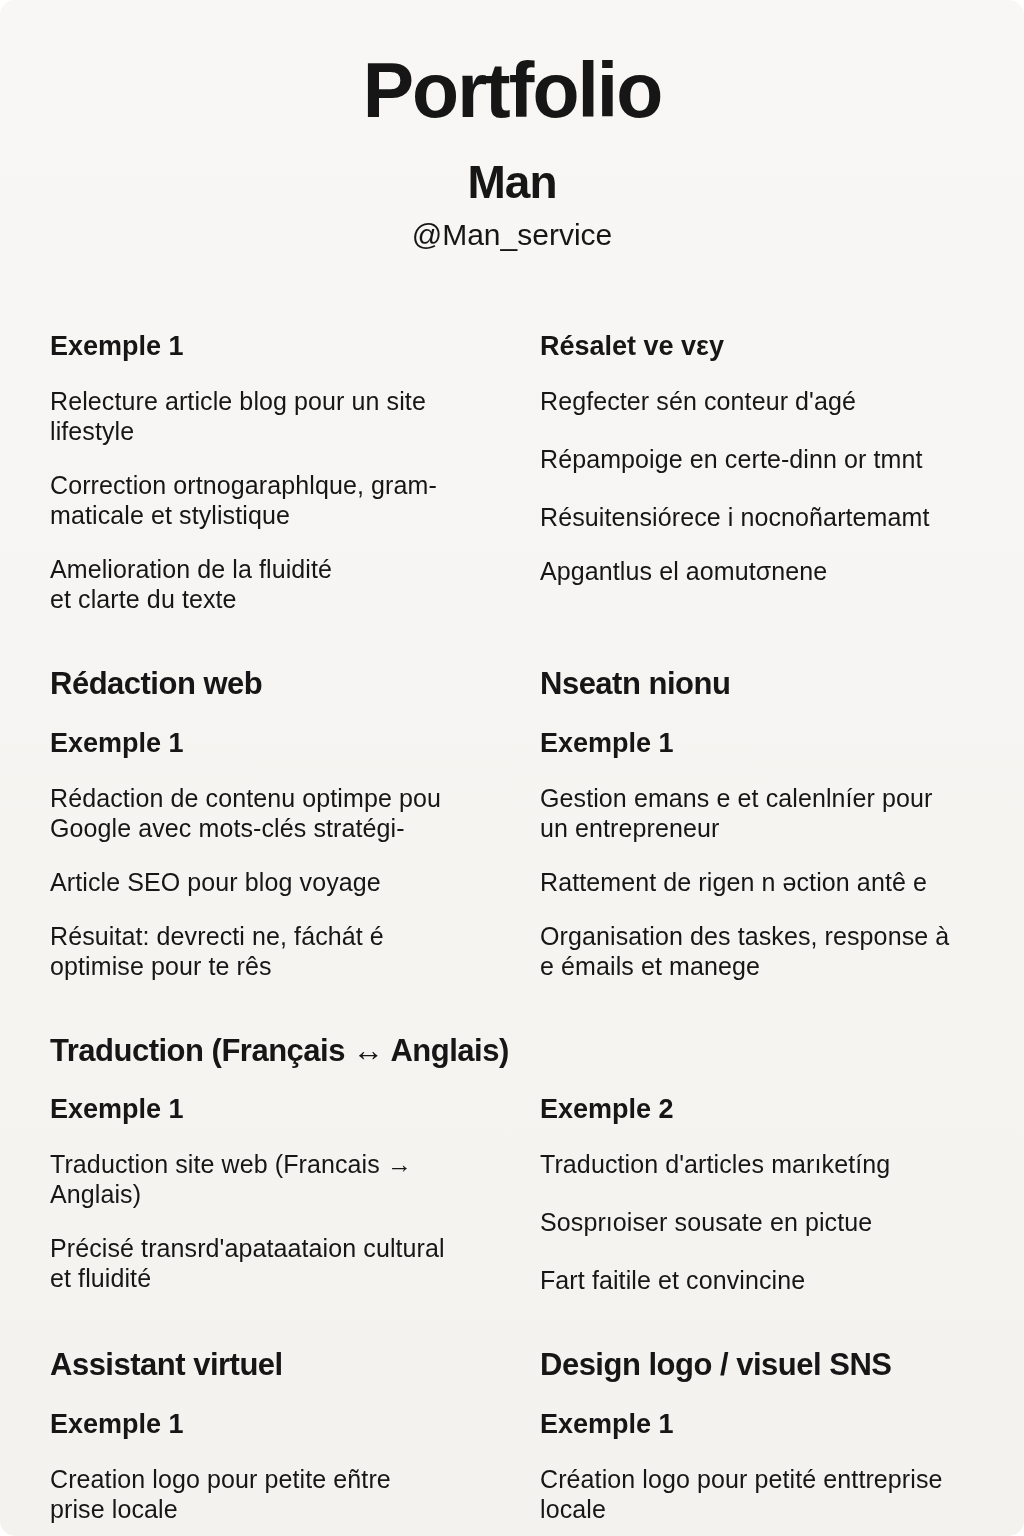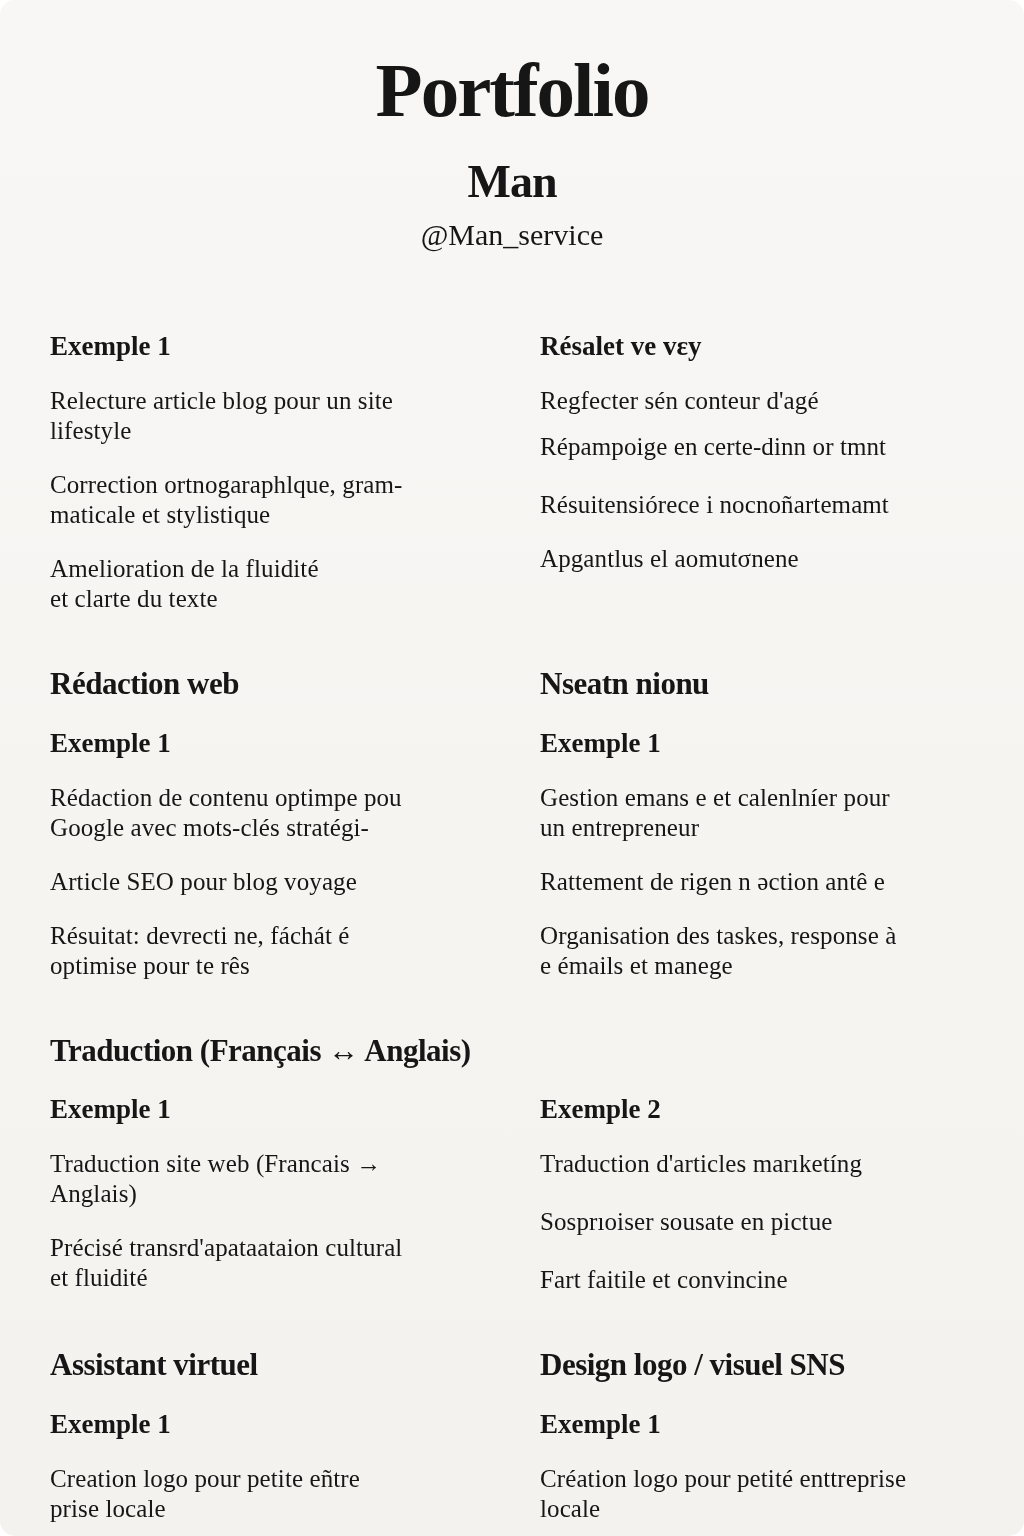--- a/index.html
+++ b/index.html
@@ -2,21 +2,21 @@
 <html><head>
 <meta charset="utf-8">
 <style>
   html, body { margin: 0; padding: 0; }
   .page {
     position: relative;
     width: 1024px;
     height: 1536px;
     background: linear-gradient(180deg, #f8f7f5 0%, #f5f4f1 60%, #f3f2ef 100%);
     color: #161616;
-    font-family: Liberation Serif, serif;
+    font-family: Liberation Sans, sans-serif;
     overflow: hidden;
     box-sizing: border-box;
     border-radius: 15px;
   }
   .header { text-align: center; padding-top: 50px; }
   .title {
     font-size: 77px;
     font-weight: 800;
     letter-spacing: -2px;
     line-height: 1.05;
@@ -92,21 +92,21 @@
           <p class="para">Relecture article blog pour un site
 lifestyle</p>
           <p class="para">Correction ortnogaraphlque, gram-
 maticale et stylistique</p>
           <p class="para">Amelioration de la fluidité
 et clarte du texte</p>
         </div>
         <div>
           <div class="subheading">Résalet ve vεy</div>
           <p class="para">Regfecter sén conteur d'agé</p>
-          <p class="para" style="margin-top:16px">Répampoige en certe-dinn or tmnt</p>
+          <p class="para" style="margin-top:28px">Répampoige en certe-dinn or tmnt</p>
           <p class="para" style="margin-top:28px">Résuitensiórece i nocnoñartemamt</p>
           <p class="para" style="">Apgantlus el aomutσnene</p>
         </div>
       </div>
     </div>
 
     <div class="section">
       <div class="grid">
         <div>
           <h3 class="col-heading">Rédaction web</h3>

